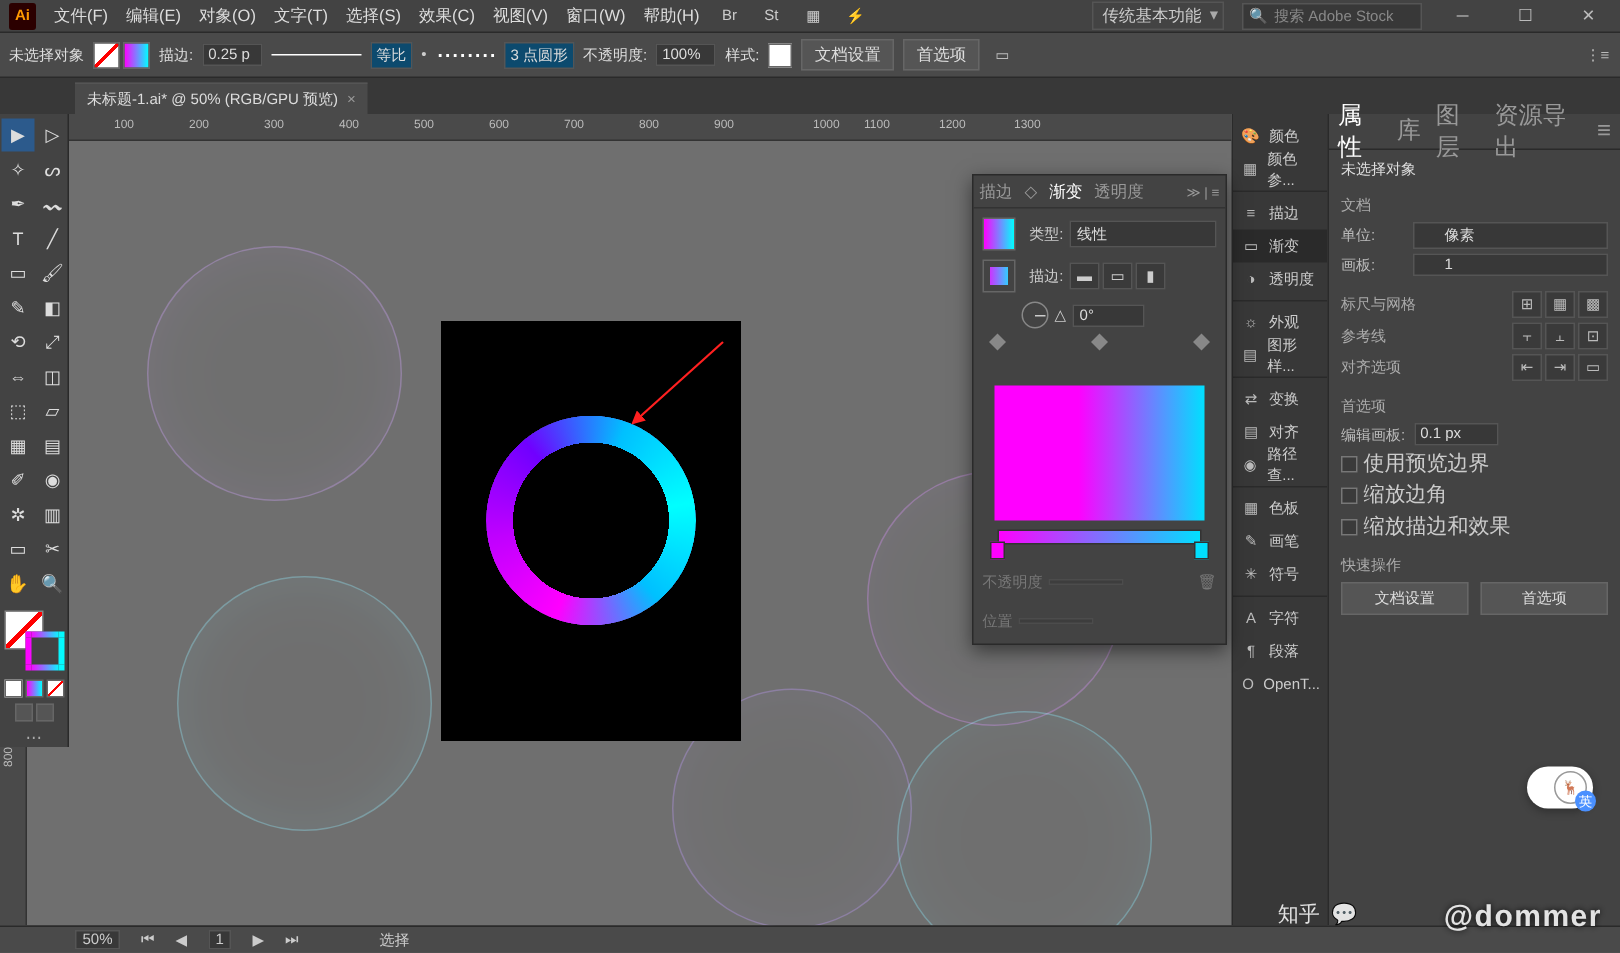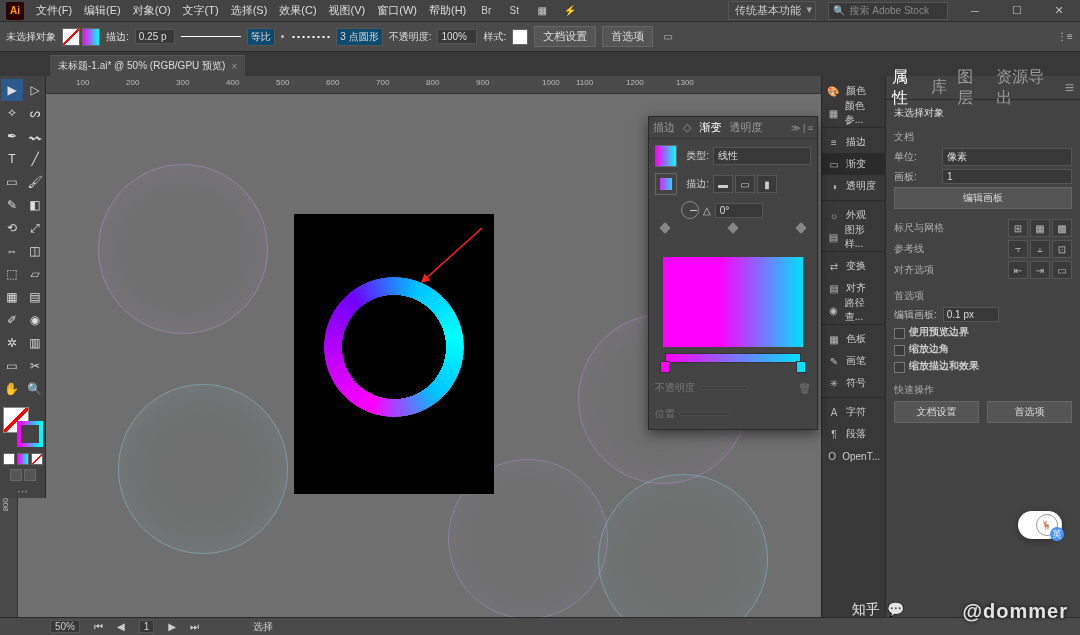--- a/index.html
+++ b/index.html
@@ -107,25 +107,25 @@
   
   .props { width:195px;background:#434343;border-left:1px solid #2a2a2a;display:flex;flex-direction:column; }
   .props-tabs { height:24px;display:flex;align-items:center;border-bottom:1px solid #2a2a2a;padding:0 6px;gap:10px;font-size:16px; }
   .props-tabs span { color:#999;cursor:pointer; }
   .props-tabs .active { color:#fff; }
   .props-tabs .menu { margin-left:auto;color:#999;cursor:pointer; }
   .props-body { flex:1;overflow:auto;padding:6px 8px;font-size:10px;color:#ccc; }
   .sect-title { color:#aaa;margin:10px 0 4px;font-size:10px; }
   .prow { display:flex;align-items:center;gap:6px;margin:3px 0; }
   .prow label { width:42px;color:#bbb; }
-  .prow .sel { flex:1;background:#383838;border:1px solid #555;color:#ddd;padding:1px 4px;font-size:10px;cursor:pointer; }
+  .prow .sel { flex:1;background:#383838;border:1px solid #555;color:#ddd;padding:1px 20px;font-size:10px;cursor:pointer; }
   .prow .btns { display:flex;gap:2px;margin-left:auto; }
   .pbtn { width:20px;height:18px;background:#3a3a3a;border:1px solid #555;display:flex;align-items:center;justify-content:center;cursor:pointer;color:#bbb;font-size:10px; }
   .wide-btn { flex:1;background:#555;border:1px solid #666;padding:3px 0;color:#ddd;text-align:center;cursor:pointer;font-size:10px; }
-  .chk { display:flex;align-items:flex-end;gap:4px;margin:3px 0;font-size:10px;color:#ccc;cursor:pointer;font-weight:bold; }
+  .chk { display:flex;align-items:center;gap:4px;margin:3px 0;font-size:14px;color:#ccc;cursor:pointer; }
   .chk .box { width:11px;height:11px;border:1px solid #777;background:#3a3a3a; }
 
   
   .status { position:absolute;left:0;right:0;bottom:0;height:18px;background:#4a4a4a;border-top:1px solid #2a2a2a;display:flex;align-items:center;padding:0 50px;gap:14px;font-size:10px;color:#ccc; }
   .status .sel { background:#383838;border:1px solid #555;padding:0 4px;cursor:pointer; }
 
   
   .wm { position:absolute;right:12px;bottom:12px;color:#fff;font-size:20px;font-weight:bold;opacity:.85;letter-spacing:1px;text-shadow:0 0 4px #000; }
   .wm-logo { position:absolute;right:175px;bottom:16px;color:#fff;font-size:14px;opacity:.85; }
   .ime { position:absolute;right:18px;bottom:96px;width:44px;height:28px;background:#fff;border-radius:14px;display:flex;align-items:center;justify-content:flex-end;padding-right:4px;box-shadow:0 2px 6px rgba(0,0,0,.3); }
@@ -323,23 +323,20 @@
       <div style="color:#ddd">未选择对象</div>
       <div class="sect-title">文档</div>
       <div class="prow">
         <label>单位:</label>
         <div class="sel">像素</div>
       </div>
       <div class="prow">
         <label>画板:</label>
         <div class="sel">1</div>
       </div>
-      <div class="prow">
-          <div class="wide-btn">编辑画板</div>
-        </div>
 
       <div class="prow" style="margin-top:10px">
         <span style="color:#aaa">标尺与网格</span>
         <div class="btns">
             <div class="pbtn">⊞</div>
             <div class="pbtn">▦</div>
             <div class="pbtn">▩</div>
           </div>
       </div>
       <div class="prow">

